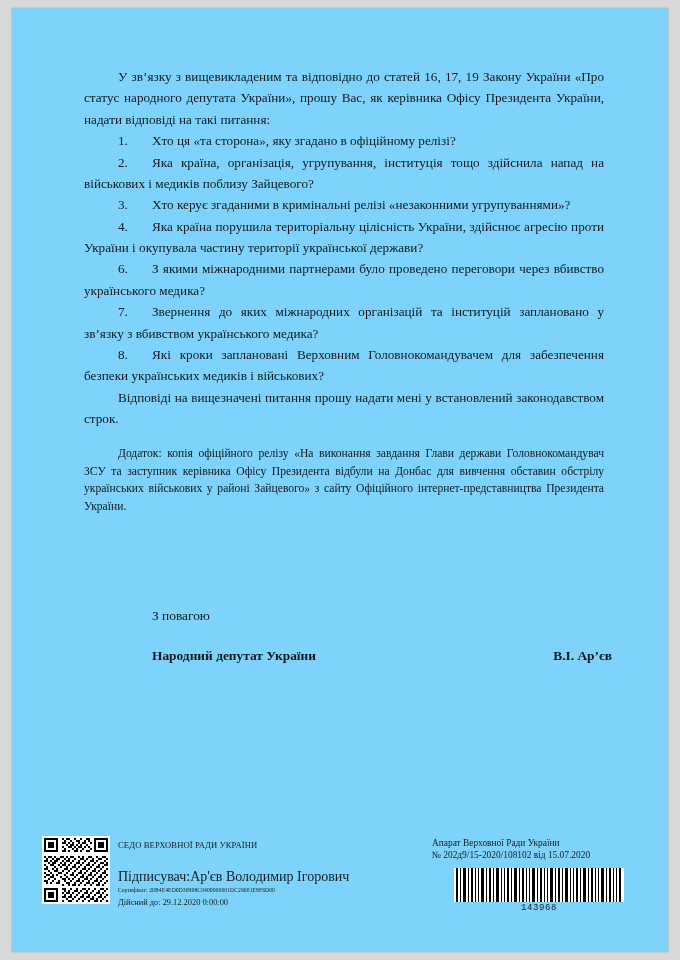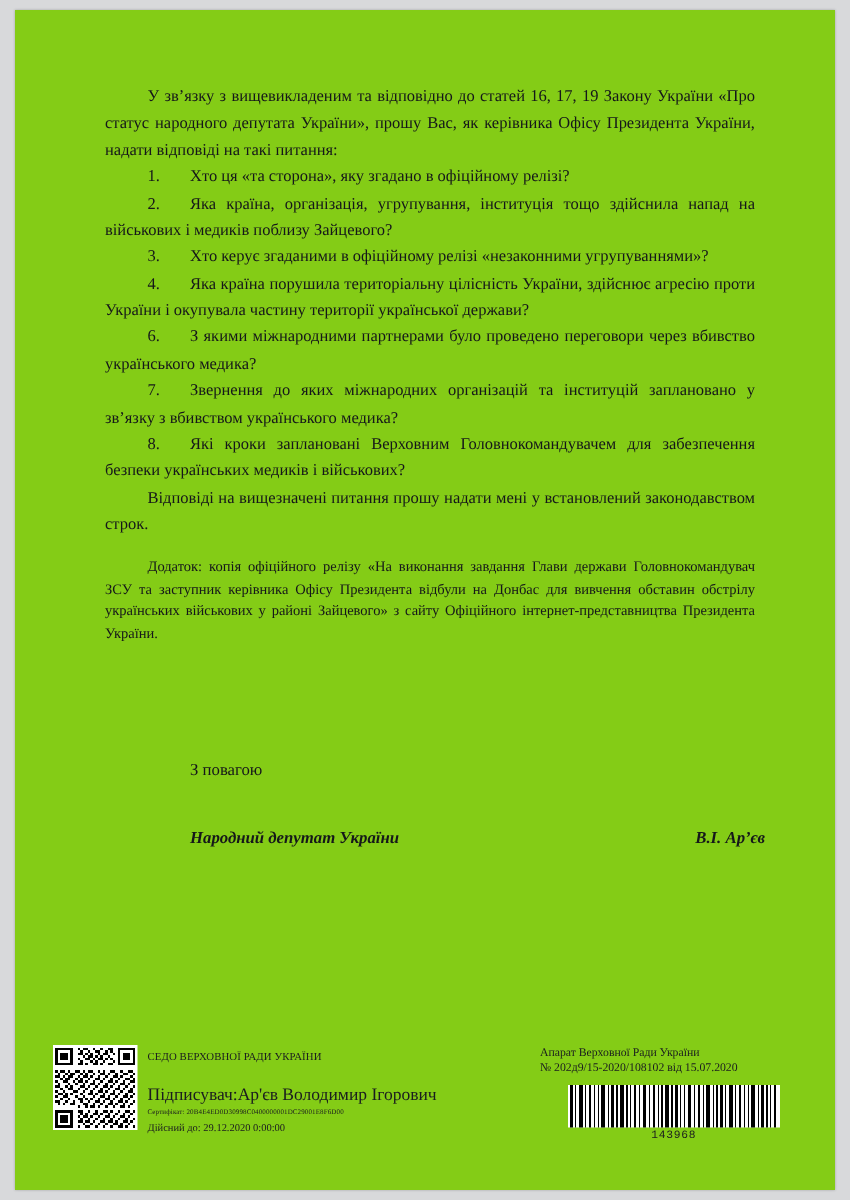--- a/index.html
+++ b/index.html
@@ -12,21 +12,21 @@
     height: 960px;
     overflow: hidden;
     font-family: "Liberation Serif", serif;
   }
   .page {
     position: absolute;
     left: 12px;
     top: 8px;
     width: 656px;
     height: 944px;
-    background: #84cc16;
+    background: #7dd3fc;
     box-shadow: 0 0 2px rgba(0,0,0,0.25);
   }
   .doc-body {
     position: absolute;
     left: 72px;
     top: 58px;
     width: 520px;
   }
   p {
     margin: 0;
@@ -60,25 +60,24 @@
     left: 140px;
     top: 600px;
     width: 460px;
   }
   .sign-regards {
     font-weight: normal;
     font-size: 13.4px;
     color: #15171a;
   }
   .sign-row {
-    margin-top: 38px;
+    margin-top: 24px;
     display: flex;
     justify-content: space-between;
     align-items: flex-end;
-    font-style: italic;
   }
   .sign-title {
     font-weight: bold;
     font-size: 13.4px;
     color: #15171a;
   }
   .sign-name {
     font-weight: bold;
     font-size: 13.4px;
     color: #15171a;
@@ -173,21 +172,21 @@
 <body>
 
 <div class="page">
 
   <div class="doc-body">
 
     <p>У зв’язку з вищевикладеним та відповідно до статей 16, 17, 19 Закону України «Про статус народного депутата України», прошу Вас, як керівника Офісу Президента України, надати відповіді на такі питання:</p>
 
     <p class="q"><span class="num">1.</span><span>Хто ця «та сторона», яку згадано в офіційному релізі?</span></p>
     <p class="q"><span class="num">2.</span><span>Яка країна, організація, угрупування, інституція тощо здійснила напад на військових і медиків поблизу Зайцевого?</span></p>
-    <p class="q"><span class="num">3.</span><span>Хто керує згаданими в офіційному релізі «незаконними угрупуваннями»?</span></p>
+    <p class="q"><span class="num">3.</span><span>Хто керує згаданими в кримінальні релізі «незаконними угрупуваннями»?</span></p>
     <p class="q"><span class="num">4.</span><span>Яка країна порушила територіальну цілісність України, здійснює агресію проти України і окупувала частину території української держави?</span></p>
     <p class="q"><span class="num">6.</span><span>З якими міжнародними партнерами було проведено переговори через вбивство українського медика?</span></p>
     <p class="q"><span class="num">7.</span><span>Звернення до яких міжнародних організацій та інституцій заплановано у зв’язку з вбивством українського медика?</span></p>
     <p class="q"><span class="num">8.</span><span>Які кроки заплановані Верховним Головнокомандувачем для забезпечення безпеки українських медиків і військових?</span></p>
 
     <p>Відповіді на вищезначені питання прошу надати мені у встановлений законодавством строк.</p>
 
     <div class="attach">Додаток: копія офіційного релізу «На виконання завдання Глави держави Головнокомандувач ЗСУ та заступник керівника Офісу Президента відбули на Донбас для вивчення обставин обстрілу українських військових у районі Зайцевого» з сайту Офіційного інтернет-представництва Президента України.</div>
   </div>
 

